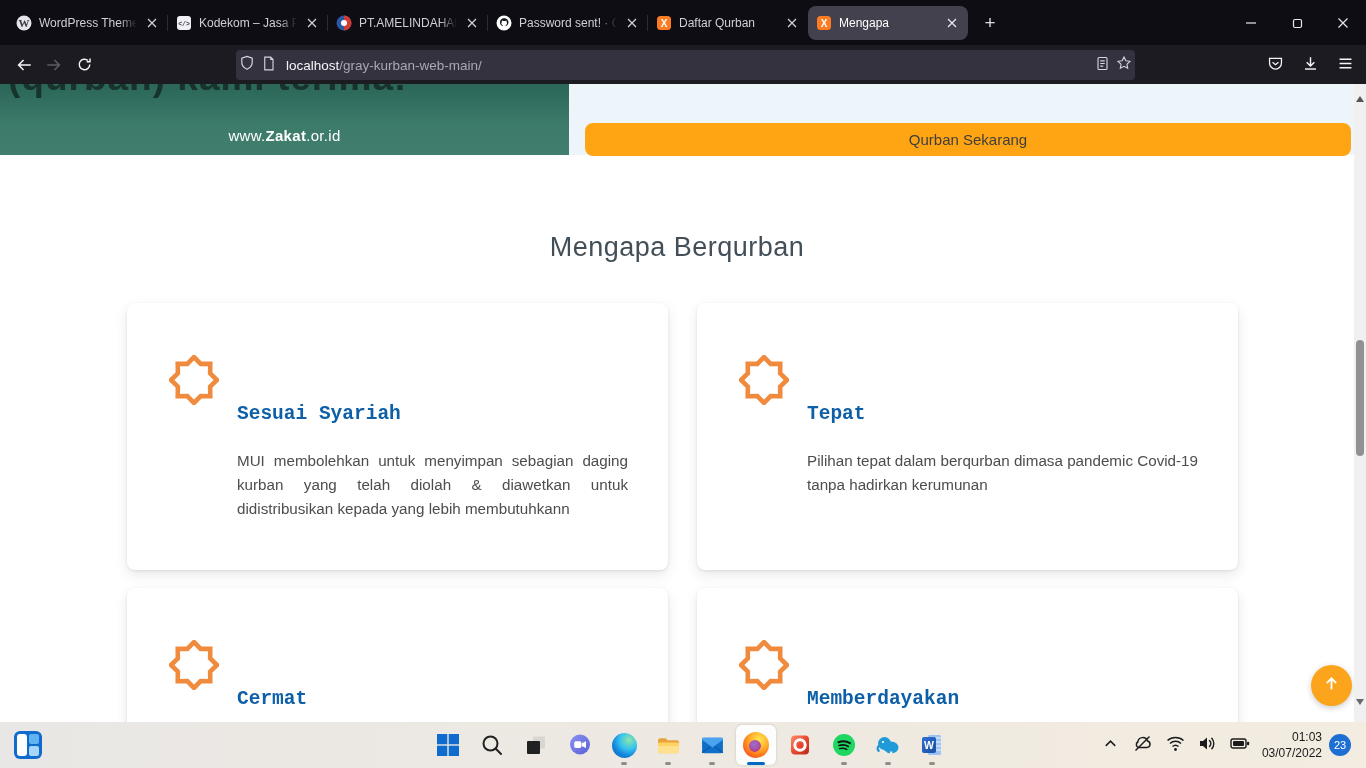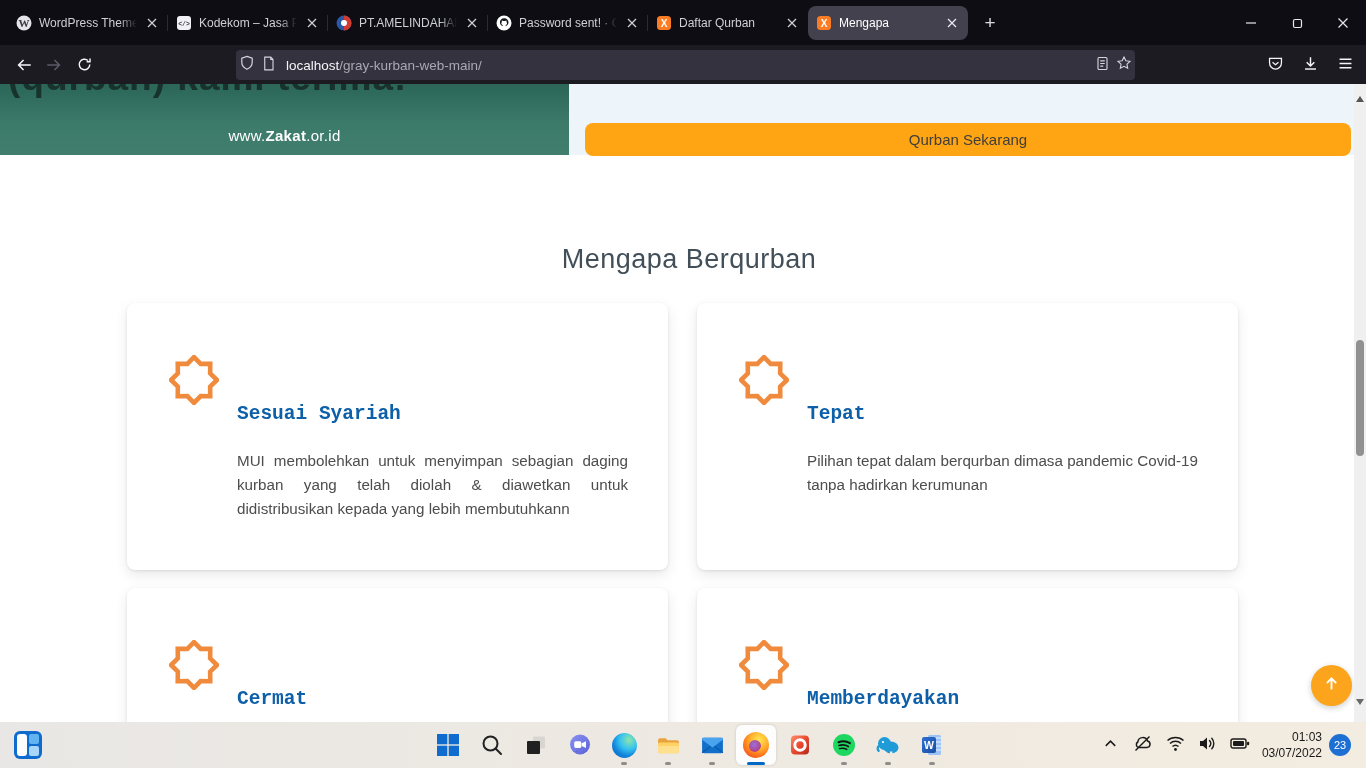--- a/index.html
+++ b/index.html
@@ -40,21 +40,21 @@
   .hero-green{position:absolute;left:0;top:0;width:569px;height:71px;overflow:hidden;
     background:linear-gradient(180deg,#2b6658 0%,#3c7a6a 55%,#417e6e 100%);}
   .hero-clipped{position:absolute;left:8px;top:-27px;font-size:37px;font-weight:800;
     letter-spacing:1px;color:#17332c;white-space:nowrap;}
   .hero-site{position:absolute;left:0;top:43px;width:100%;text-align:center;color:#fff;
     font-size:15px;letter-spacing:.3px;}
   .hero-blue{position:absolute;left:569px;top:0;width:785px;height:71px;background:#edf5fb;}
   .cta{position:absolute;left:585px;top:-8px;width:766px;height:33px;border:none;border-radius:8px;
     background:#ffa513;color:#3e3e3e;font-size:15px;font-family:"Liberation Sans",sans-serif;
     display:flex;align-items:center;justify-content:center;margin-top:47px;}
-  .section-heading{position:absolute;left:0;top:148px;width:1354px;margin:12px;text-align:center;
+  .section-heading{position:absolute;left:0;top:148px;width:1354px;margin:0;text-align:center;
     font-size:27px;font-weight:500;letter-spacing:.5px;color:#434f58;}
   .cards{position:absolute;left:127px;top:219px;display:grid;
     grid-template-columns:541px 541px;column-gap:29px;row-gap:18px;}
   .card{position:relative;width:541px;height:267px;background:#fff;border-radius:8px;
     box-shadow:0 1px 3px rgba(0,0,0,.09),0 5px 14px rgba(0,0,0,.09);}
   .card-icon{position:absolute;left:42px;top:52px;width:50px;height:50px;}
   .card-title{position:absolute;left:110px;top:100px;margin:0;font-size:19.5px;font-weight:700;color:#0d5fa8;font-family:Liberation Mono, monospace;}
   .card-body{position:absolute;left:110px;top:146px;right:40px;margin:0;font-size:15.2px;
     line-height:24px;color:#4d4d4d;text-align:justify;}
   .scrolltop{position:absolute;left:1311px;top:581px;width:41px;height:41px;border-radius:50%;

